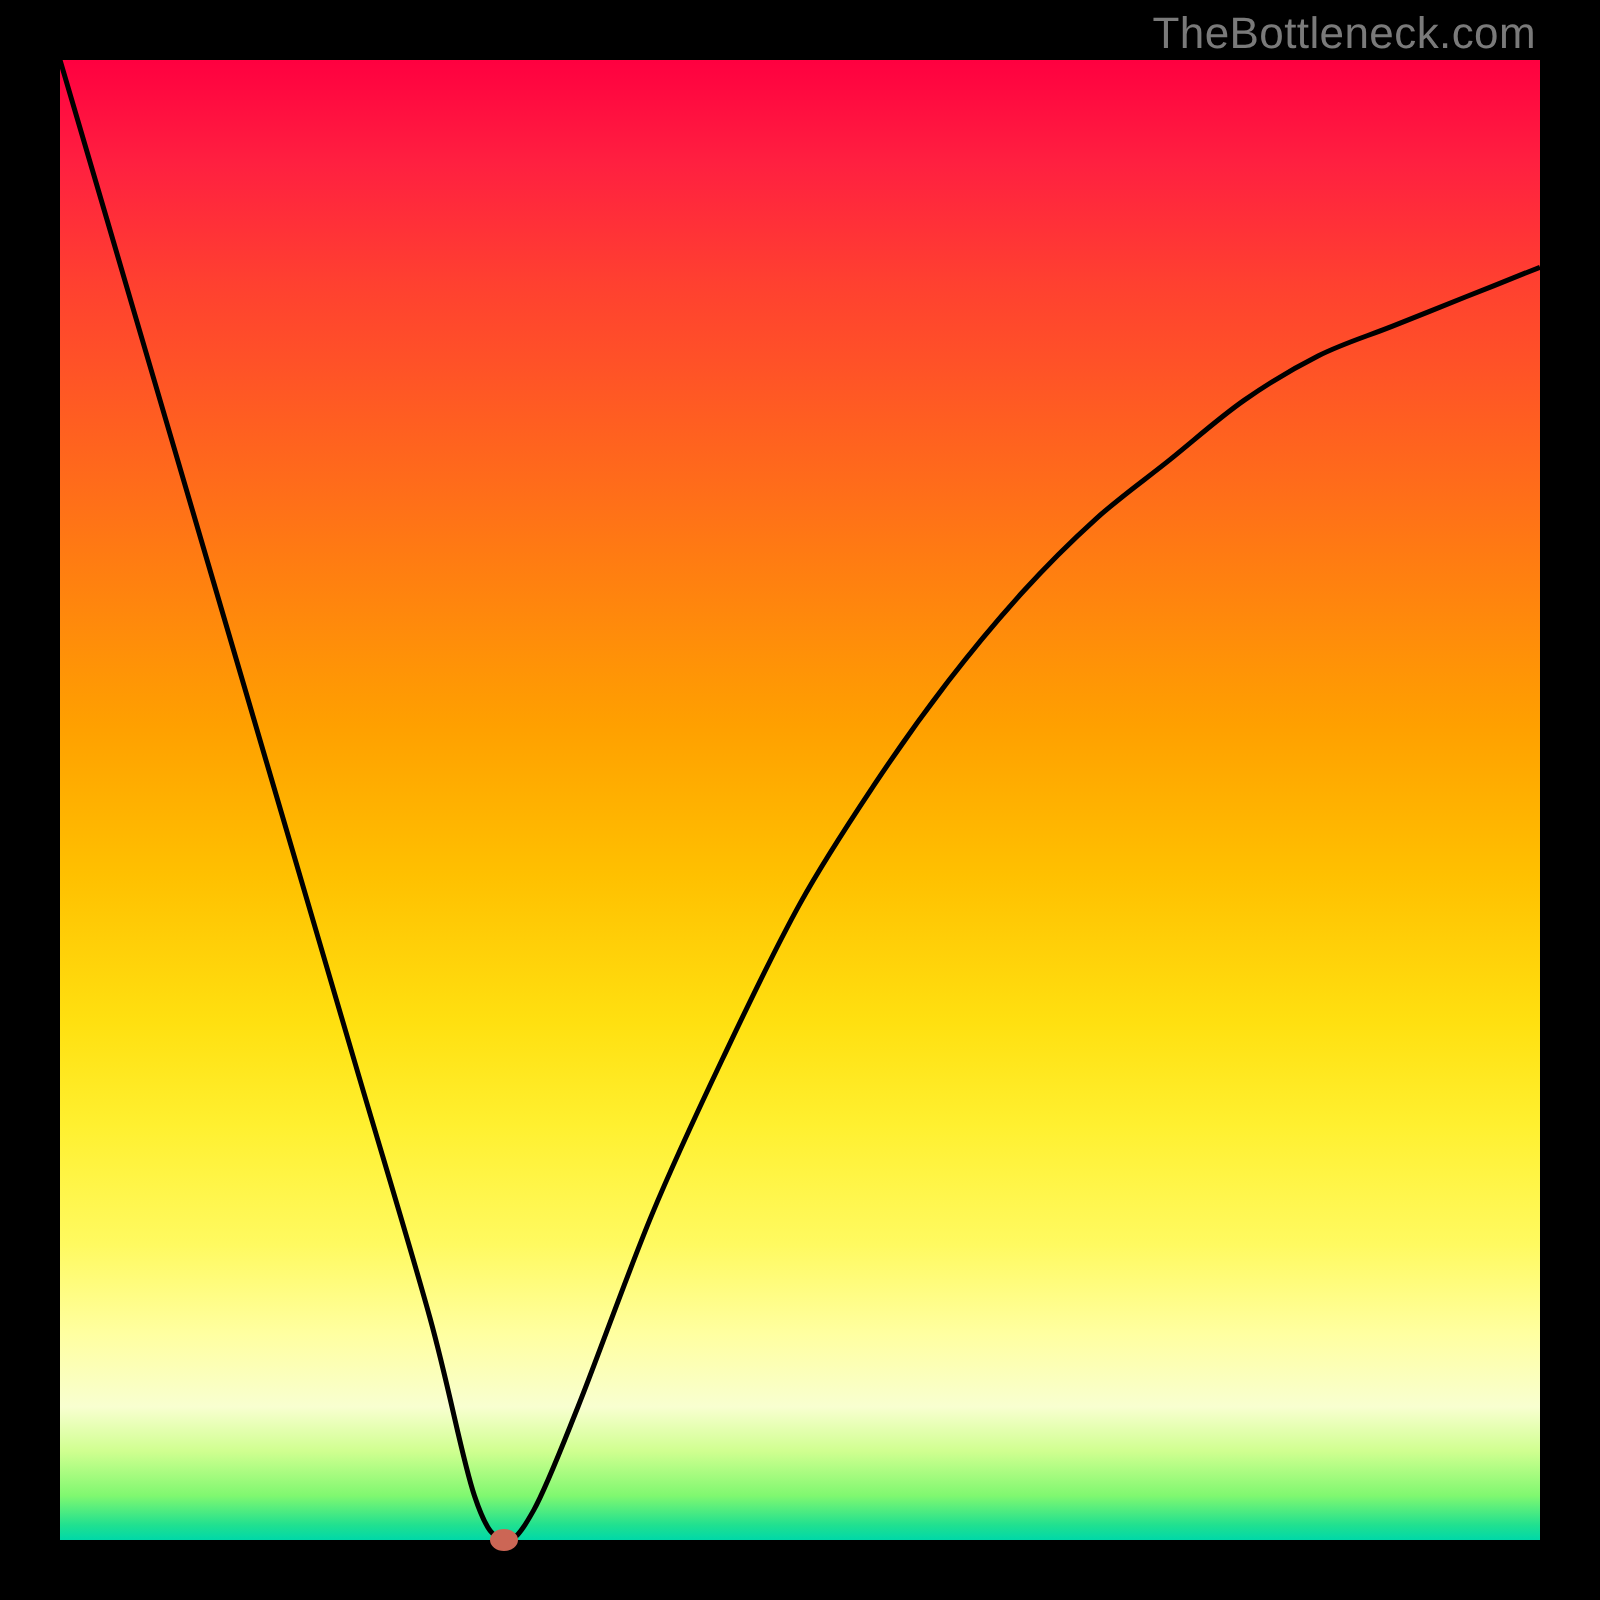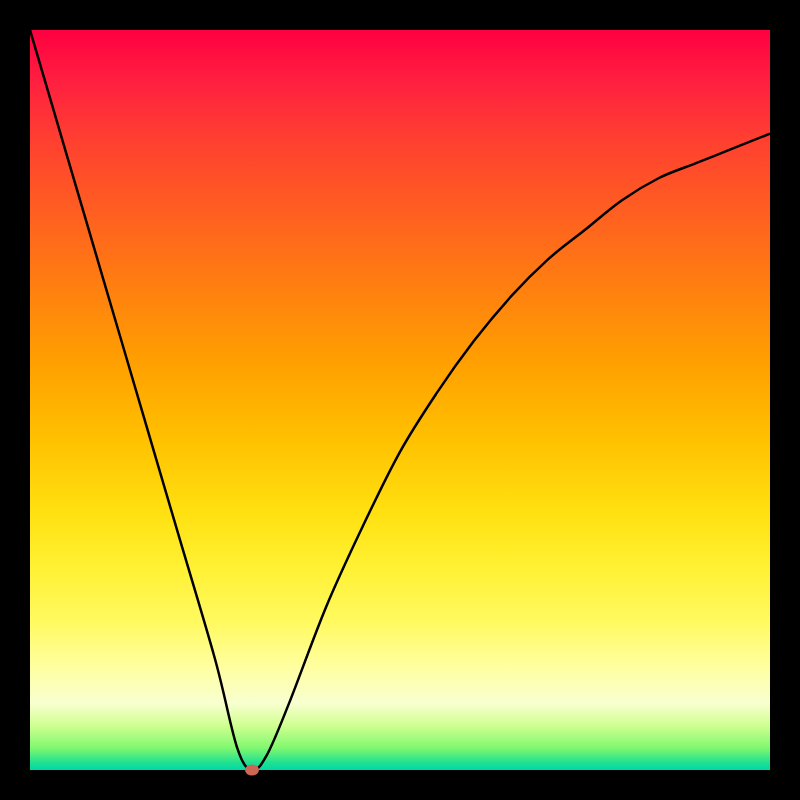--- a/index.html
+++ b/index.html
@@ -63,19 +63,20 @@
     height: 11px;
     background: #cc6655;
     border-radius: 50%;
     transform: translate(-50%, -50%);
   }
 </style>
 </head>
 <body>
 
 <div class="frame">
+  <div class="watermark">TheBottleneck.com</div>
   <div class="plot-area">
     <svg class="curve" viewBox="0 0 740 740" preserveAspectRatio="none">
       <path id="curve-path" fill="none" stroke="#000" stroke-width="2.5" stroke-linejoin="round" d="M 0 0 C 6.2 21.0, 24.7 83.9, 37.0 125.8 C 49.3 167.7, 61.7 209.7, 74.0 251.6 C 86.3 293.5, 98.7 335.5, 111.0 377.4 C 123.3 419.3, 135.7 461.3, 148.0 503.2 C 160.3 545.1, 175.1 593.2, 185.0 629.0 C 194.9 664.8, 201.0 699.3, 207.2 717.8 C 213.4 736.3, 217.1 738.8, 222.0 740.0 C 226.9 741.2, 230.6 736.3, 236.8 725.2 C 243.0 714.1, 249.1 698.1, 259.0 673.4 C 268.9 648.7, 283.7 606.8, 296.0 577.2 C 308.3 547.6, 320.7 521.7, 333.0 495.8 C 345.3 469.9, 357.7 444.0, 370.0 421.8 C 382.3 399.6, 394.7 381.1, 407.0 362.6 C 419.3 344.1, 431.7 326.8, 444.0 310.8 C 456.3 294.8, 468.7 280.0, 481.0 266.4 C 493.3 252.8, 505.7 240.5, 518.0 229.4 C 530.3 218.3, 542.7 209.7, 555.0 199.8 C 567.3 189.9, 579.7 178.8, 592.0 170.2 C 604.3 161.6, 616.7 154.2, 629.0 148.0 C 641.3 141.8, 653.7 138.1, 666.0 133.2 C 678.3 128.3, 690.7 123.3, 703.0 118.4 C 715.3 113.5, 733.8 106.1, 740.0 103.6"></path>
     </svg>
     <div id="marker" class="marker" style="left: 222px; top: 740px; background: rgb(204, 102, 85);"></div>
   </div>
 </div>
 
 </body></html>

